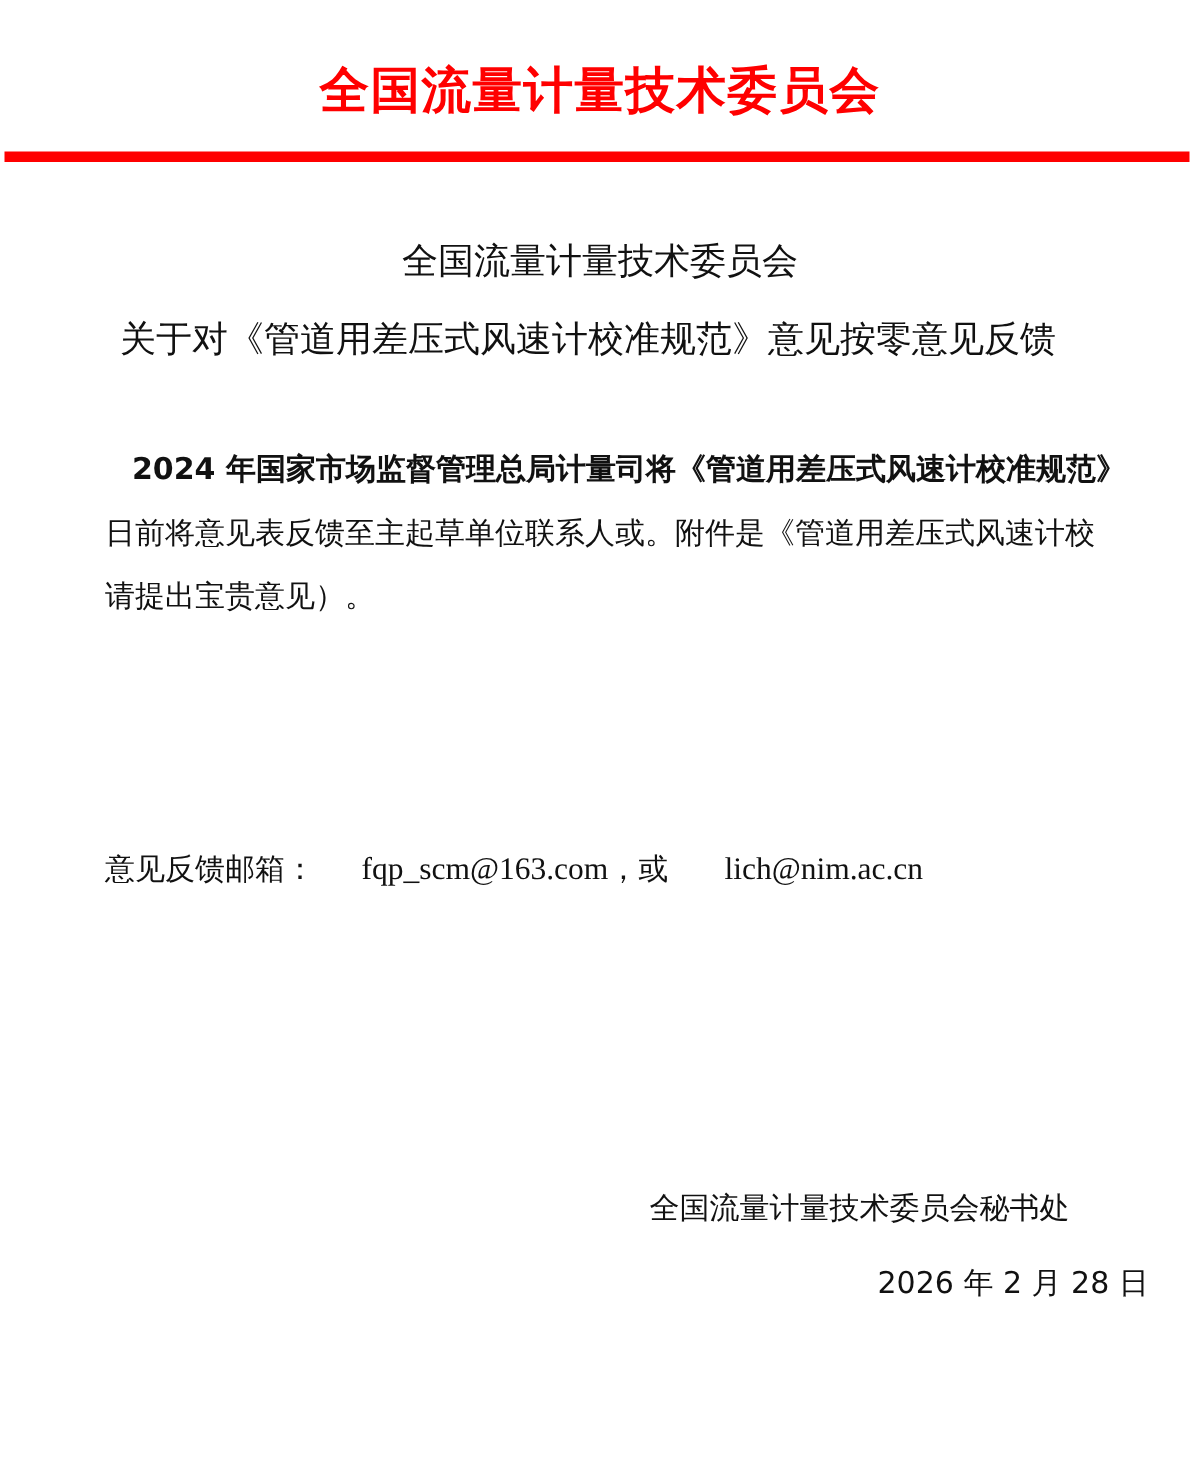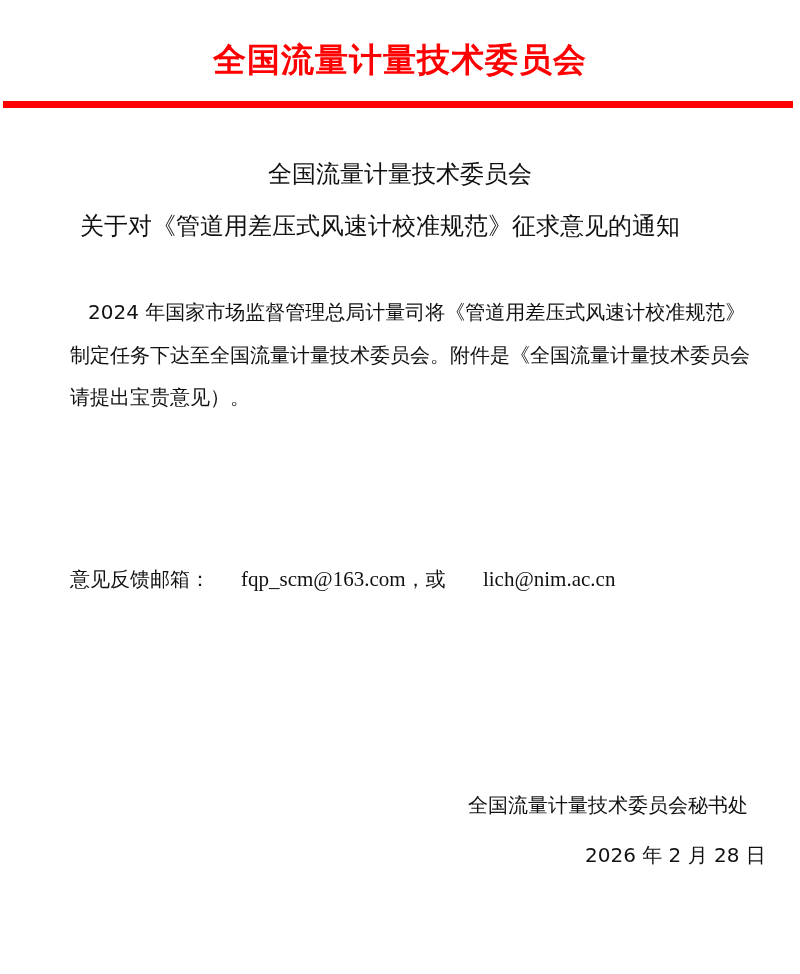--- a/index.html
+++ b/index.html
@@ -27,48 +27,48 @@
       position: absolute; left: 80px; top: 210px; width: 700px;
       font-family: "DejaVu Sans", "Liberation Sans", sans-serif;
       font-size: 24px; white-space: nowrap;
     }
     .para {
       position: absolute; left: 70px; top: 291px; width: 705px;
       font-size: 20px; line-height: 42.5px;
       font-family: "DejaVu Sans", "Liberation Sans", sans-serif;
     }
     .para .line { display: block; white-space: nowrap; height: 42.5px; }
-    .para .indent { padding-left: 18px; }
+    .para .indent { padding-left: 18px; font-weight: bold; }
     .email {
       position: absolute; left: 70px; top: 566px; white-space: nowrap;
       font-size: 20px;
     }
     .email .lbl { font-family: "DejaVu Sans", "Liberation Sans", sans-serif; }
     .email .addr { font-family: "Liberation Serif", "DejaVu Serif", serif; font-size: 21px; margin-left: 31px; }
     .signer {
-      position: absolute; left: 468px; top: 792px; white-space: nowrap;
+      position: absolute; left: 433px; top: 792px; white-space: nowrap;
       font-family: Liberation Mono, monospace; font-size: 20px;
     }
     .date {
       position: absolute; left: 585px; top: 842px; white-space: nowrap;
       font-size: 20px; font-family: "DejaVu Sans", "Liberation Sans", sans-serif;
     }
   </style>
 </head>
 <body>
 
 <div class="masthead">全国流量计量技术委员会</div>
 <div class="red-rule" style="width:790px;"></div>
 
 <div class="title1">全国流量计量技术委员会</div>
-<div class="title2">关于对《管道用差压式风速计校准规范》征求意见的通知</div>
+<div class="title2">关于对《管道用差压式风速计校准规范》意见按零意见反馈</div>
 
 <div class="para">
   <span class="line indent">2024 年国家市场监督管理总局计量司将《管道用差压式风速计校准规范》</span>
-  <span class="line">制定任务下达至全国流量计量技术委员会。附件是《全国流量计量技术委员会</span>
+  <span class="line">日前将意见表反馈至主起草单位联系人或。附件是《管道用差压式风速计校</span>
   <span class="line">请提出宝贵意见）。</span>
 </div>
 
 <div class="email">
   <span class="lbl">意见反馈邮箱：</span><span class="addr">fqp_scm@163.com</span><span class="lbl">，或 </span><span class="addr">lich@nim.ac.cn</span>
 </div>
 
 <div class="signer">全国流量计量技术委员会秘书处</div>
 <div class="date">2026 年 2 月 28 日</div>
 

